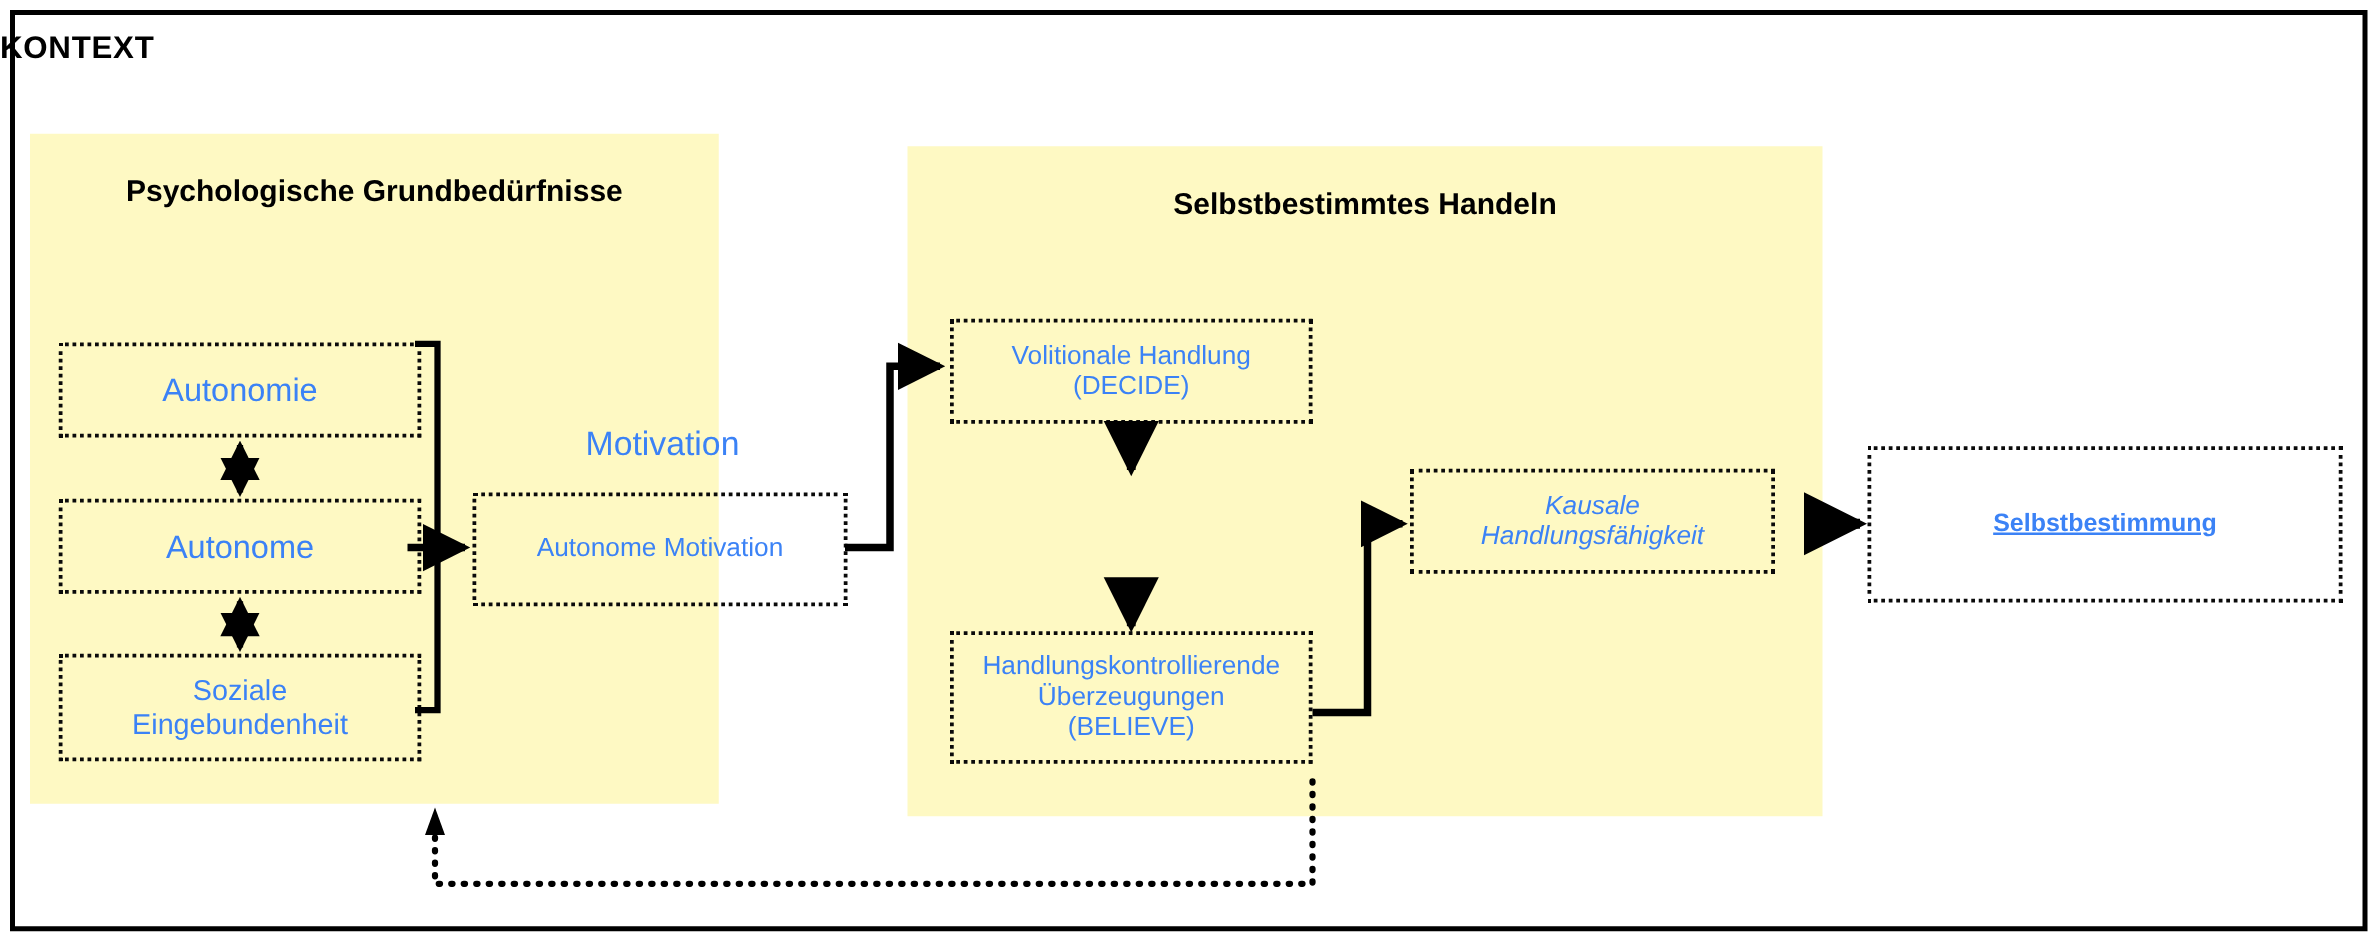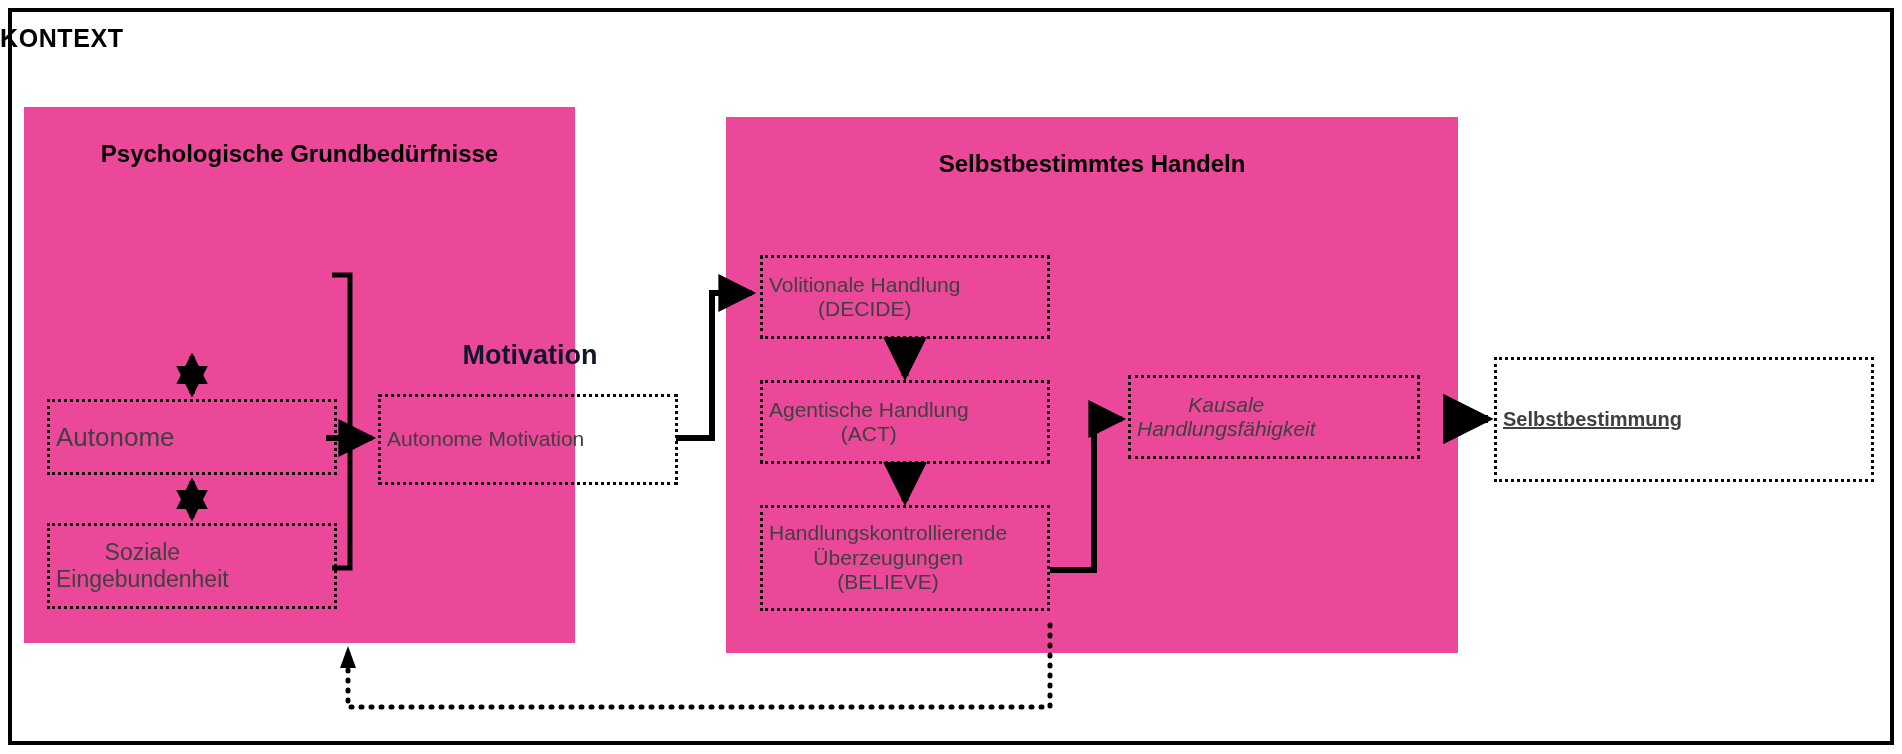--- a/index.html
+++ b/index.html
@@ -31,21 +31,21 @@
     text-align:left;
     font-size:25px;
     font-weight:bold;
     letter-spacing:0.6px;
     color:#000000;
   }
 
   
   .panel{
     position:absolute;
-    background:#ec4899;
+    background:#fef9c3;
   }
   #panel-needs{ left:24px;  top:107px; width:551px;  height:536px; }
   #panel-action{ left:726px; top:117px; width:732px; height:536px; }
 
   .panel-title{
     position:absolute;
     width:100%;
     text-align:center;
     font-size:24px;
     font-weight:bold;
@@ -53,40 +53,40 @@
     top:33px;
   }
 
   
   .dbox{
     position:absolute;
     box-sizing:border-box;
     border:3.5px dotted #0a0a0a;
     display:flex;
     align-items:center;
+    justify-content:center;
     text-align:center;
-    color:#404040;
+    color:#3b82f6;
     line-height:1.16;
   }
   .dbox .lbl{ display:block; padding:0 6px; }
 
   
   #box-autonomie{ left:47px;  top:274px; width:290px; height:76px; font-size:26px; }
   #box-kompetenz{ left:47px;  top:399px; width:290px; height:76px; font-size:26px; }
   #box-soziale  { left:47px;  top:523px; width:290px; height:86px; font-size:23px; }
 
   
   #label-motivation{
     position:absolute;
     left:380px; top:340px;
     width:300px;
     text-align:center;
     font-size:27px;
-    color:#0f172a;
-    font-weight:bold;
+    color:#3b82f6;
   }
   #box-motivation{ left:378px; top:394px; width:300px; height:91px; font-size:21px; }
 
   
   #box-volitional{ left:760px; top:255px; width:290px; height:84px; font-size:21px; }
   #box-agentisch{ left:760px; top:380px; width:290px; height:84px; font-size:21px; }
   #box-believe  { left:760px; top:505px; width:290px; height:106px; font-size:21px; }
 
   
   #box-kausale{ left:1128px; top:375px; width:292px; height:84px; font-size:21px;font-style:italic; }
@@ -114,37 +114,37 @@
   <div class="kontext-title">KONTEXT</div>
 
   <div class="panel" id="panel-needs">
     <div class="panel-title">Psychologische Grundbedürfnisse</div>
   </div>
 
   <div class="panel" id="panel-action">
     <div class="panel-title">Selbstbestimmtes Handeln</div>
   </div>
 
+  <div class="dbox" id="box-autonomie">
+    <span class="lbl">Autonomie</span>
+  </div>
   <div class="dbox" id="box-kompetenz">
     <span class="lbl">Autonome</span>
   </div>
   <div class="dbox" id="box-soziale">
     <span class="lbl">Soziale<br>Eingebundenheit</span>
   </div>
 
   <div id="label-motivation">Motivation</div>
   <div class="dbox" id="box-motivation">
     <span class="lbl">Autonome Motivation</span>
   </div>
 
   <div class="dbox" id="box-volitional">
     <span class="lbl">Volitionale Handlung<br>(DECIDE)</span>
-  </div>
-  <div class="dbox" id="box-agentisch">
-    <span class="lbl">Agentische Handlung<br>(ACT)</span>
   </div>
   <div class="dbox" id="box-believe">
     <span class="lbl">Handlungskontrollierende<br>Überzeugungen<br>(BELIEVE)</span>
   </div>
 
   <div class="dbox" id="box-kausale">
     <span class="lbl">Kausale<br>Handlungsfähigkeit</span>
   </div>
 
   <div class="dbox" id="box-selbst">

